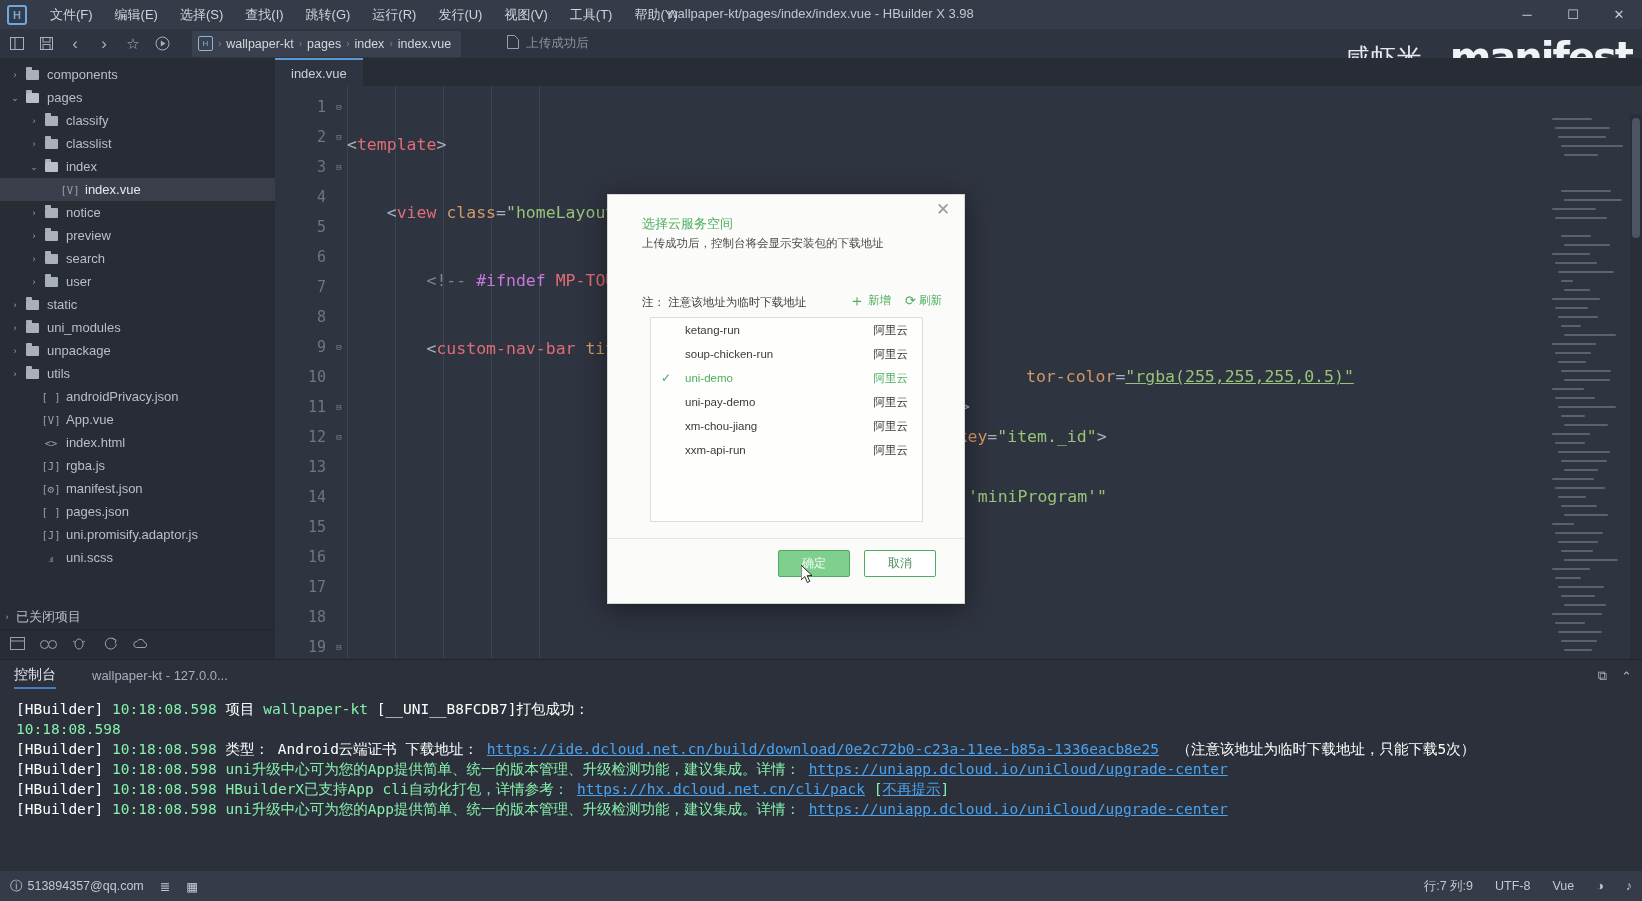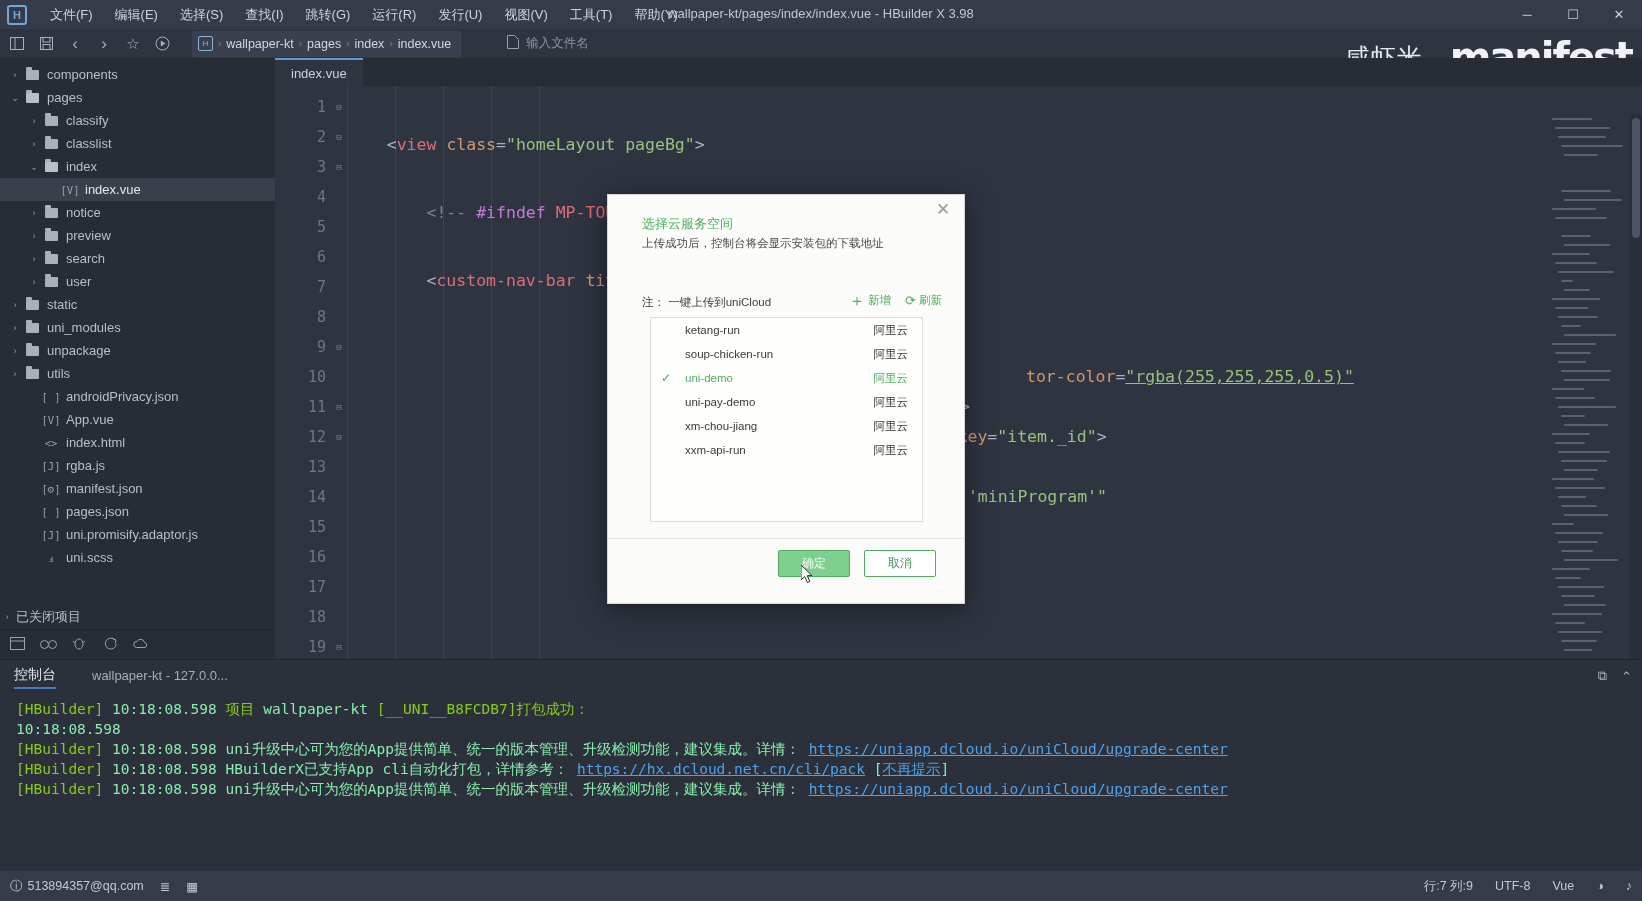--- a/index.html
+++ b/index.html
@@ -181,21 +181,21 @@
   .console-tools {
     position: absolute; right: 10px; top: 8px; display: flex; gap: 14px; align-items: center;
   }
   .ct-ic { font-size: 13px; color: #a7adb9; }
   .console-body {
     position: absolute; top: 34px; left: 0; right: 0; bottom: 0;
     font-family: "DejaVu Sans Mono", monospace; font-size: 14.5px;
     padding: 5px 0 0 16px; overflow: hidden; line-height: 20px;
   }
   .cl { white-space: pre; height: 20px; }
-  .c-green { color: #84cc16; }
+  .c-green { color: #ffffff; }
   .c-grey { color: #86efac; }
   .c-link { color: #4aa3f0; text-decoration: underline; }
 
   
   .statusbar {
     position: absolute; left: 0; right: 0; bottom: 0; height: 30px;
     background: #353b48; display: flex; align-items: center;
     font-size: 12.5px; color: #c3c8d1;
   }
   .sb-left { display: flex; align-items: center; gap: 16px; padding-left: 10px; }
@@ -312,21 +312,21 @@
       <span class="bc-seg">index</span>
       <span class="bc-sep">›</span>
       <span class="bc-seg">index.vue</span>
     </div>
     <div class="filename-box">
       <span>
         <svg width="12" height="14" viewBox="0 0 12 14">
             <path d="M0.5 0.5 h7 l4 4 v9 h-11 z" fill="none" stroke="#9aa0ab"></path>
           </svg>
       </span>
-      <span class="filename-ph">输入文件名</span>
+      <span class="filename-ph">上传成功后</span>
     </div>
   </div>
 
   <div class="watermark">
     <span class="wm-text">咸虾米_</span>
     <span class="wm-bili">manifest</span>
   </div>
 
   <div class="sidebar">
     <div id="tree-host" style="padding-top:5px">
@@ -571,20 +571,21 @@
           <div class="foldbox">⊟</div>
           <div class="foldbox"></div>
           <div class="foldbox"></div>
           <div class="foldbox"></div>
           <div class="foldbox"></div>
           <div class="foldbox"></div>
           <div class="foldbox"></div>
           <div class="foldbox">⊟</div>
         </div>
       <div class="codelines">
+        <div class="cline"><span class="tk-punct">&lt;</span><span class="tk-tag">template</span><span class="tk-punct">&gt;</span></div>
         <div class="cline">    <span class="tk-punct">&lt;</span><span class="tk-tag">view</span> <span class="tk-attr">class</span><span class="tk-eq">=</span><span class="tk-str">"homeLayout pageBg"</span><span class="tk-punct">&gt;</span></div>
         <div class="cline">        <span class="tk-cmt">&lt;!--</span> <span class="tk-dir">#ifndef</span> <span class="tk-dirv">MP-TOUTIAO</span> <span class="tk-cmt">--&gt;</span></div>
         <div class="cline">        <span class="tk-punct">&lt;</span><span class="tk-tag">custom-nav-bar</span> <span class="tk-attr">title</span><span class="tk-eq">=</span><span class="tk-str">"推荐"</span><span class="tk-punct">&gt;&lt;/</span><span class="tk-tag">custom-nav-bar</span><span class="tk-punct">&gt;</span></div>
         <div class="cline"> </div>
         <div class="cline"> </div>
         <div class="cline"> </div>
         
         
         
         
@@ -666,21 +667,21 @@
       </div>
     </div>
   </div>
 
   <div class="dlg-shadow">
     <div class="dlg-close">✕</div>
     <div class="dlg-title">选择云服务空间</div>
     <div class="dlg-desc">
       <div>上传成功后，控制台将会显示安装包的下载地址</div>
     </div>
-    <div class="dlg-note">注： 一键上传到uniCloud</div>
+    <div class="dlg-note">注： 注意该地址为临时下载地址</div>
     <div class="dlg-actions">
       <div class="dlg-act">
         <span class="plus">＋</span>
         <span>新增</span>
       </div>
       <div class="dlg-act">
         <span class="refresh">⟳</span>
         <span>刷新</span>
       </div>
     </div>
@@ -731,20 +732,21 @@
       <div class="ctab active">控制台</div>
       <div class="ctab sub">wallpaper-kt - 127.0.0...</div>
       <div class="console-tools">
         <span class="ct-ic">⧉</span>
         <span class="ct-ic">⌃</span>
       </div>
     </div>
     <div class="console-body" id="console-host">
         <div class="cl"><span class="c-green">[HBuilder] </span><span class="c-grey">10:18:08.598 </span><span class="c-green">项目 </span><span class="c-grey">wallpaper-kt </span><span class="c-green">[__UNI__B8FCDB7]</span><span class="c-green">打包成功：</span></div>
         <div class="cl"><span class="c-grey">10:18:08.598</span></div>
+        <div class="cl"><span class="c-green">[HBuilder] </span><span class="c-grey">10:18:08.598 </span><span class="c-green">类型： </span><span class="c-green">Android云端证书 下载地址： </span><span class="c-link">https://ide.dcloud.net.cn/build/download/0e2c72b0-c23a-11ee-b85a-1336eacb8e25</span><span class="c-green">  （注意该地址为临时下载地址，只能下载5次）</span></div>
         <div class="cl"><span class="c-green">[HBuilder] </span><span class="c-grey">10:18:08.598 </span><span class="c-grey">uni升级中心可为您的App提供简单、统一的版本管理、升级检测功能，建议集成。详情： </span><span class="c-link">https://uniapp.dcloud.io/uniCloud/upgrade-center</span></div>
         <div class="cl"><span class="c-green">[HBuilder] </span><span class="c-grey">10:18:08.598 </span><span class="c-grey">HBuilderX已支持App cli自动化打包，详情参考： </span><span class="c-link">https://hx.dcloud.net.cn/cli/pack</span><span class="c-grey"> [</span><span class="c-link">不再提示</span><span class="c-grey">]</span></div>
         <div class="cl"><span class="c-green">[HBuilder] </span><span class="c-grey">10:18:08.598 </span><span class="c-grey">uni升级中心可为您的App提供简单、统一的版本管理、升级检测功能，建议集成。详情： </span><span class="c-link">https://uniapp.dcloud.io/uniCloud/upgrade-center</span></div>
       </div>
   </div>
 
   <div class="statusbar">
     <div class="sb-left">
       <span class="sb-mail">
         <span>ⓘ</span>

